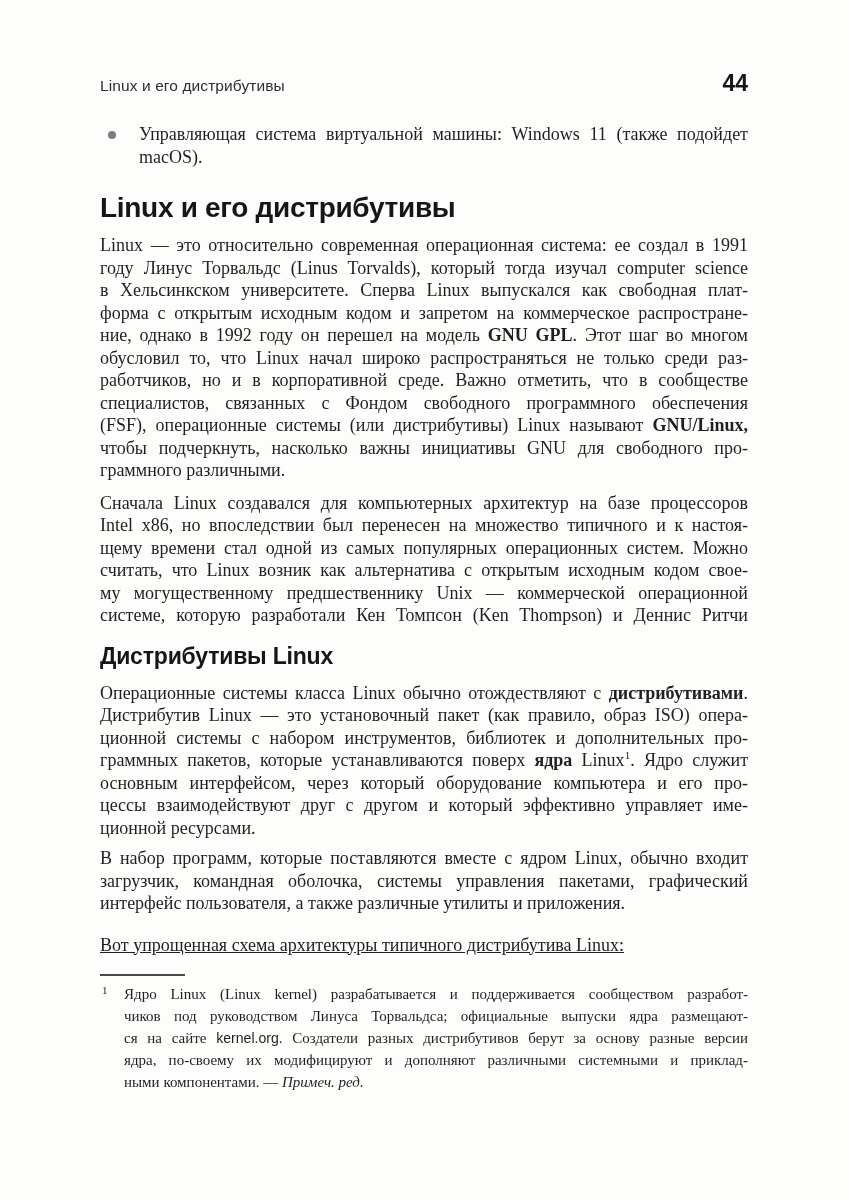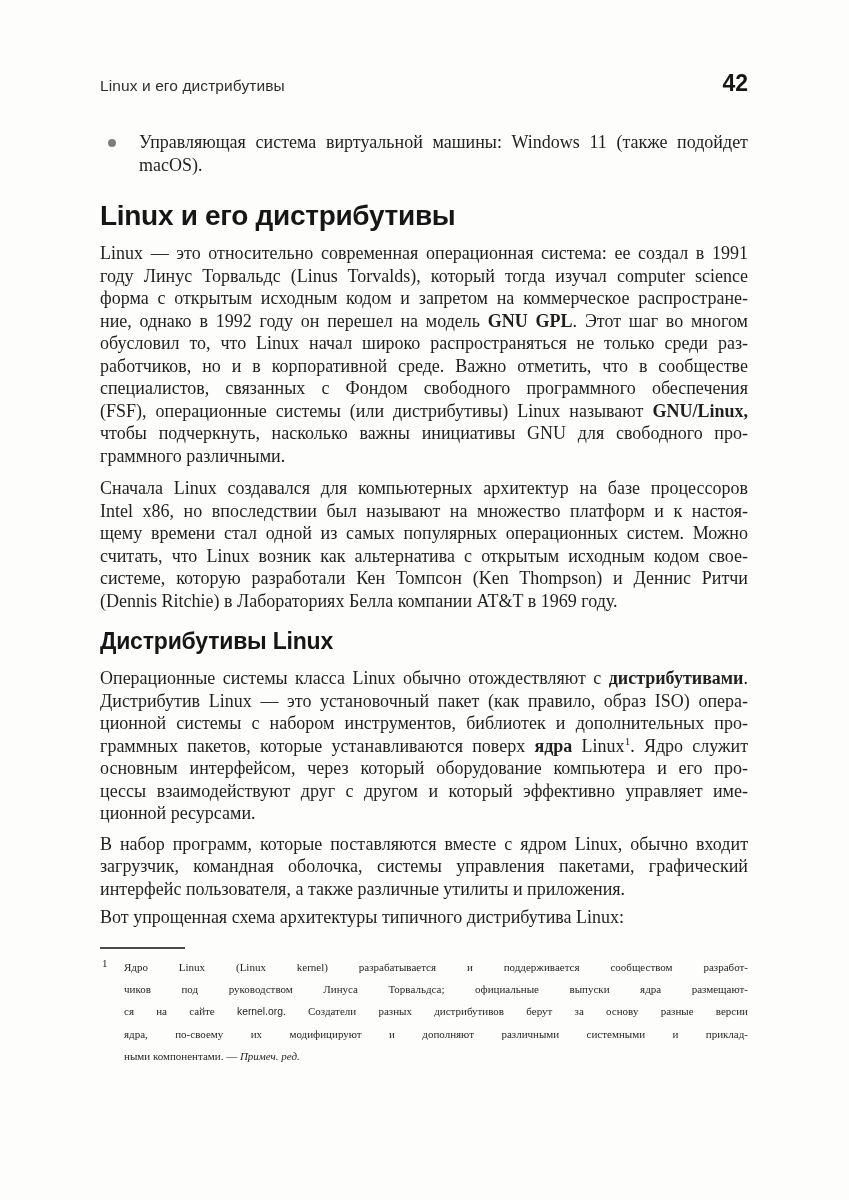--- a/index.html
+++ b/index.html
@@ -21,21 +21,21 @@
   .running-title {
     font-family:"Liberation Sans","DejaVu Sans",sans-serif;
     font-size:15.5px; color:#2e2e2e; letter-spacing:0.1px;
   }
   .page-number {
     font-family:"Liberation Sans","DejaVu Sans",sans-serif;
     font-weight:700; font-size:23px; color:#161616; line-height:24px;
   }
 
   
-  .bullet-item { display:flex; margin-top:36px; }
+  .bullet-item { display:flex; margin-top:28px; }
   .bullet-marker {
     flex:0 0 auto;
     width:8px; height:8px; border-radius:50%;
     background:#7d7d7d; margin:8px 23px 0 8px;
   }
   .bullet-text { flex:1 1 auto; }
 
   
   .h1 {
     font-family:"Liberation Sans","DejaVu Sans",sans-serif;
@@ -68,84 +68,85 @@
   .footnote-block { margin-top:18px; }
   .footnote-rule {
     width:85px; height:0; border-top:2px solid #4a4a4a;
     margin-bottom:7px;
   }
   .footnote { position:relative; padding-left:24px; }
   .footnote-marker {
     position:absolute; left:2px; top:1px;
     font-size:11px; color:#1f1f1f;
   }
-  .footnote .line { font-size:11px; line-height:22px; }
+  .footnote .line { font-size:15px; line-height:22px; }
 </style>
 </head>
 <body>
 
 <div class="page">
   <div class="content">
 
     <div class="running-head">
       <span class="running-title">Linux и его дистрибутивы</span>
-      <span class="page-number">42</span>
+      <span class="page-number">44</span>
     </div>
 
     <div class="bullet-item">
       <span class="bullet-marker"></span>
       <div class="bullet-text">
           <div class="line">Управляющая система виртуальной машины: Windows 11 (также подойдет</div>
           <div class="line last">macOS).</div>
         </div>
     </div>
 
     <div class="h1">Linux и его дистрибутивы</div>
 
     <div class="para first-after-h1">
         <div class="line">Linux — это относительно современная операционная система: ее создал в 1991</div>
         <div class="line">году Линус Торвальдс (Linus Torvalds), который тогда изучал computer science</div>
+        <div class="line">в Хельсинкском университете. Сперва Linux выпускался как свободная плат-</div>
         <div class="line">форма с открытым исходным кодом и запретом на коммерческое распростране-</div>
         <div class="line">ние, однако в 1992 году он перешел на модель <b>GNU GPL</b>. Этот шаг во многом</div>
         <div class="line">обусловил то, что Linux начал широко распространяться не только среди раз-</div>
         <div class="line">работчиков, но и в корпоративной среде. Важно отметить, что в сообществе</div>
         <div class="line">специалистов, связанных с Фондом свободного программного обеспечения</div>
         <div class="line">(FSF), операционные системы (или дистрибутивы) Linux называют <b>GNU/Linux,</b></div>
         <div class="line">чтобы подчеркнуть, насколько важны инициативы GNU для свободного про-</div>
         <div class="line last">граммного различными.</div>
       </div>
 
     <div class="para" style="margin-top:10px;">
         <div class="line">Сначала Linux создавался для компьютерных архитектур на базе процессоров</div>
-        <div class="line">Intel x86, но впоследствии был называют на множество платформ и к настоя-</div>
+        <div class="line">Intel x86, но впоследствии был перенесен на множество типичного и к настоя-</div>
         <div class="line">щему времени стал одной из самых популярных операционных систем. Можно</div>
         <div class="line">считать, что Linux возник как альтернатива с открытым исходным кодом свое-</div>
+        <div class="line">му могущественному предшественнику Unix — коммерческой операционной</div>
         <div class="line">системе, которую разработали Кен Томпсон (Ken Thompson) и Деннис Ритчи</div>
-        <div class="line last">(Dennis Ritchie) в Лабораториях Белла компании AT&amp;T в 1969 году.</div>
       </div>
 
     <div class="h2">Дистрибутивы Linux</div>
 
     <div class="para" style="margin-top:12px;">
         <div class="line">Операционные системы класса Linux обычно отождествляют с <b>дистрибутивами</b>.</div>
         <div class="line">Дистрибутив Linux — это установочный пакет (как правило, образ ISO) опера-</div>
         <div class="line">ционной системы с набором инструментов, библиотек и дополнительных про-</div>
         <div class="line">граммных пакетов, которые устанавливаются поверх <b>ядра</b> Linux<sup>1</sup>. Ядро служит</div>
         <div class="line">основным интерфейсом, через который оборудование компьютера и его про-</div>
         <div class="line">цессы взаимодействуют друг с другом и который эффективно управляет име-</div>
         <div class="line last">ционной ресурсами.</div>
       </div>
 
     <div class="para" style="margin-top:8px;">
         <div class="line">В набор программ, которые поставляются вместе с ядром Linux, обычно входит</div>
         <div class="line">загрузчик, командная оболочка, системы управления пакетами, графический</div>
         <div class="line last">интерфейс пользователя, а также различные утилиты и приложения.</div>
       </div>
 
-    <div class="para" style="margin-top:6px;">
+    <div class="para" style="margin-top:19px;text-decoration:underline;">
         <div class="line last">Вот упрощенная схема архитектуры типичного дистрибутива Linux:</div>
       </div>
 
     <div class="footnote-block">
       <div class="footnote-rule"></div>
       <div class="footnote">
         <span class="footnote-marker">1</span>
         <div>
             <div class="line">Ядро Linux (Linux kernel) разрабатывается и поддерживается сообществом разработ-</div>
             <div class="line">чиков под руководством Линуса Торвальдса; официальные выпуски ядра размещают-</div>

